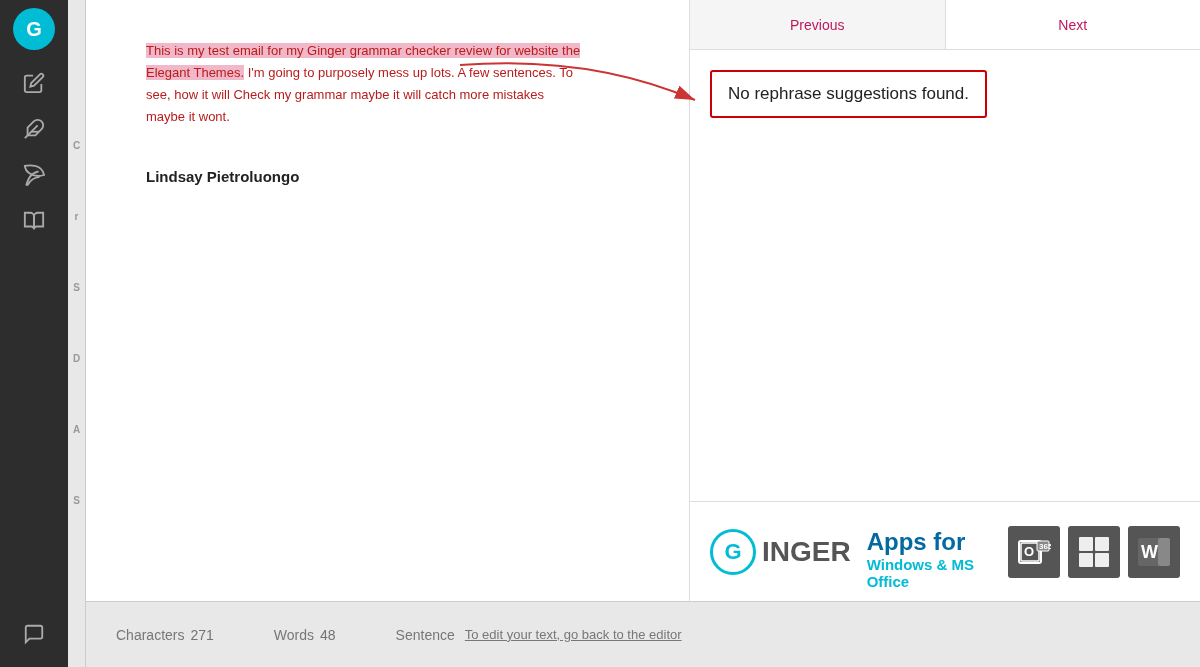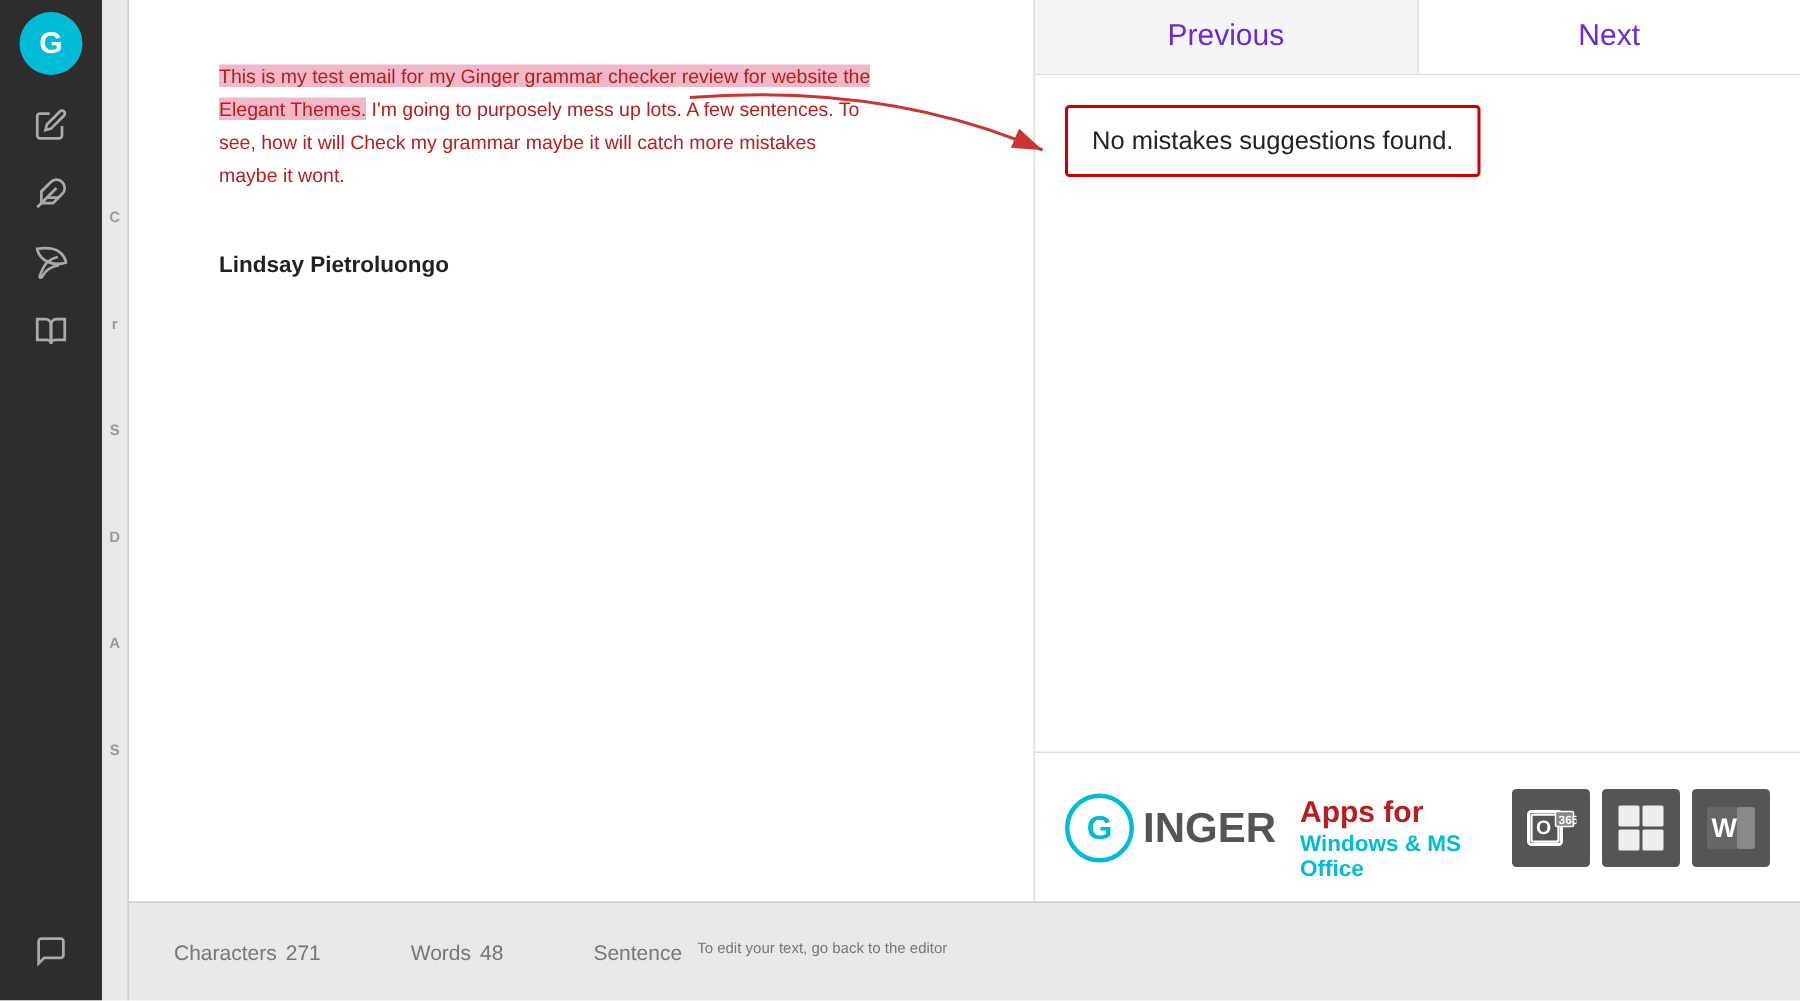--- a/index.html
+++ b/index.html
@@ -129,22 +129,22 @@
       flex-shrink: 0;
     }
     .toolbar-btn {
       flex: 1;
       display: flex;
       align-items: center;
       justify-content: center;
       background: #f5f5f5;
       border: none;
       border-right: 1px solid #ddd;
-      font-size: 20px;
-      color: #6d28d9;
+      font-size: 14px;
+      color: #be185d;
       cursor: pointer;
       font-family: Arial, Helvetica, sans-serif;
     }
     .toolbar-btn:last-child { border-right: none; }
     .toolbar-btn.active { background: white; }
 
     
     .suggestion-area {
       flex: 1;
       padding: 20px;
@@ -218,21 +218,21 @@
       font-size: 14px;
       color: #555;
       flex-shrink: 0;
     }
     .status-item {
       display: flex;
       gap: 6px;
     }
     .status-label { color: #777; }
     .status-value { color: #737373; font-weight: 500; text-align: center; }
-    .status-sentence { color: #777; font-size: 10px; }
+    .status-sentence { color: #777; font-size: 13px; text-decoration: underline; }
 
     
     .sidebar-chat {
       margin-top: auto;
       margin-bottom: 12px;
     }
   </style>
 </head>
 <body>
 
@@ -304,35 +304,35 @@
         
         <svg style="position:absolute;top:-5px;left:-260px;width:290px;height:110px;pointer-events:none;" viewBox="0 0 290 110">
           <defs>
             <marker id="arrowhead" markerWidth="10" markerHeight="7" refX="10" refY="3.5" orient="auto">
               <polygon points="0 0, 10 3.5, 0 7" fill="#cc3333"></polygon>
             </marker>
           </defs>
           <path d="M 30 20 Q 160 10 265 55" stroke="#cc3333" stroke-width="2" fill="none" marker-end="url(#arrowhead)"></path>
         </svg>
         <div class="no-suggestion-box">
-          <span>No mistakes suggestions found.</span>
+          <span>No rephrase suggestions found.</span>
         </div>
       </div>
 
       <div class="ads-banner">
         <div class="ginger-logo-ad">
           <div class="ginger-circle">G</div>
           <div style="margin-left:4px;">
             <div style="display:flex;align-items:flex-start;">
               <span style="font-size:28px;font-weight:bold;color:#555;">INGER</span>
             </div>
           </div>
         </div>
         <div>
-          <div style="font-size:20px;font-weight:bold;color:#b91c1c;margin-top:15px;">Apps for</div>
+          <div style="font-size:24px;font-weight:bold;color:#0369a1;margin-top:15px;">Apps for</div>
           <div style="font-size:15px;color:#00bcd4;font-weight:bold;">Windows &amp; MS Office</div>
         </div>
         <div class="office-icons">
 
           <div class="office-icon" style="background:#555;position:relative;">
             <svg width="34" height="34" viewBox="0 0 34 34" fill="white">
               <rect x="4" y="8" width="18" height="18" rx="1" fill="#555" stroke="white" stroke-width="1.5"></rect>
               <rect x="2" y="6" width="22" height="22" rx="2" fill="none" stroke="white" stroke-width="2"></rect>
               <text x="7" y="21" font-size="13" font-weight="bold" fill="white" font-family="Arial">O</text>
               <rect x="20" y="6" width="12" height="10" rx="1" fill="#888" stroke="white" stroke-width="1"></rect>

